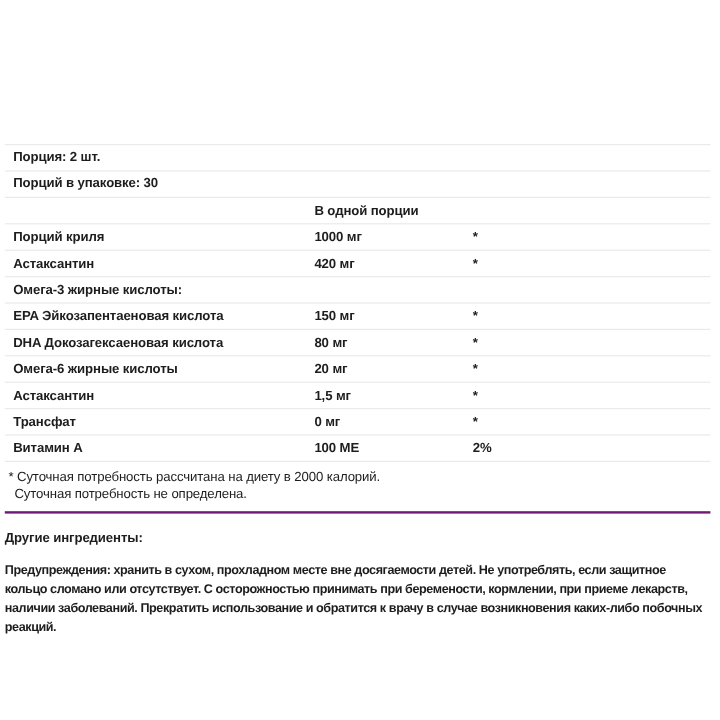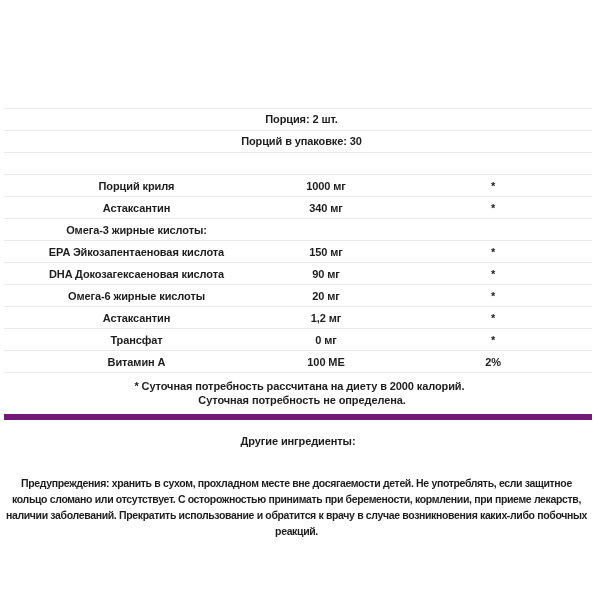--- a/index.html
+++ b/index.html
@@ -10,24 +10,23 @@
   body {
     width: 600px;
     height: 600px;
     position: relative;
     font-family: "Liberation Sans", sans-serif;
     color: #1d1d1d;
     overflow: hidden;
   }
   .label-sheet {
     position: absolute;
-    top: 108px;
+    top: 120px;
     left: 4px;
     right: 8px;
-    text-align: center;
   }
   
   .facts-table {
     border-top: 1px solid #eaeaea;
   }
   .t-row {
     display: grid;
     grid-template-columns: 258px 128px 1fr;
     align-items: center;
     height: 21px;
@@ -44,37 +43,37 @@
     height: 21px;
     line-height: 21px;
     border-bottom: 1px solid #eaeaea;
     font-size: 11px;
     font-weight: 700;
     padding-left: 7px;
     letter-spacing: -0.1px;
   }
   
   .footnote {
-    border-bottom: 6px solid #701a75;
+    border-bottom: 2px solid #701a75;
     padding: 6px 0 7px 3px;
     font-size: 11px;
-    font-weight: 700;
+    font-weight: 400;
     line-height: 14px;
     letter-spacing: -0.1px;
   }
   .footnote .fn-line2 { padding-left: 5px; }
   
   .other-ingredients {
     margin-top: 15px;
     font-size: 11px;
     font-weight: 700;
     letter-spacing: -0.1px;
   }
   .warnings {
-    margin-top: 28px;
+    margin-top: 12px;
     font-size: 10.5px;
     font-weight: 700;
     line-height: 16px;
     letter-spacing: -0.35px;
     max-width: 585px;
   }
 </style>
 </head>
 <body>
 
@@ -85,61 +84,62 @@
     <div class="info-row">
       <span>Порция: 2 шт.</span>
     </div>
 
     <div class="info-row">
       <span>Порций в упаковке: 30</span>
     </div>
 
     <div class="t-row">
       <div class="c-name"></div>
+      <div class="c-amount">В одной порции</div>
     </div>
 
     <div class="t-row">
       <div class="c-name">Порций криля</div>
       <div class="c-amount">1000 мг</div>
       <div class="c-dv">*</div>
     </div>
 
     <div class="t-row">
       <div class="c-name">Астаксантин</div>
-      <div class="c-amount">340 мг</div>
+      <div class="c-amount">420 мг</div>
       <div class="c-dv">*</div>
     </div>
 
     <div class="t-row">
       <div class="c-name">Омега-3 жирные кислоты:</div>
       <div class="c-amount"></div>
       <div class="c-dv"></div>
     </div>
 
     <div class="t-row">
       <div class="c-name">EPA Эйкозапентаеновая кислота</div>
       <div class="c-amount">150 мг</div>
       <div class="c-dv">*</div>
     </div>
 
     <div class="t-row">
       <div class="c-name">DHA Докозагексаеновая кислота</div>
-      <div class="c-amount">90 мг</div>
+      <div class="c-amount">80 мг</div>
       <div class="c-dv">*</div>
     </div>
 
     <div class="t-row">
       <div class="c-name">Омега-6 жирные кислоты</div>
       <div class="c-amount">20 мг</div>
       <div class="c-dv">*</div>
     </div>
 
     <div class="t-row">
       <div class="c-name">Астаксантин</div>
-      <div class="c-amount">1,2 мг</div>
+      <div class="c-amount">1,5 мг</div>
       <div class="c-dv">*</div>
     </div>
 
     <div class="t-row">
       <div class="c-name">Трансфат</div>
       <div class="c-amount">0 мг</div>
       <div class="c-dv">*</div>
     </div>
 
     <div class="t-row">

